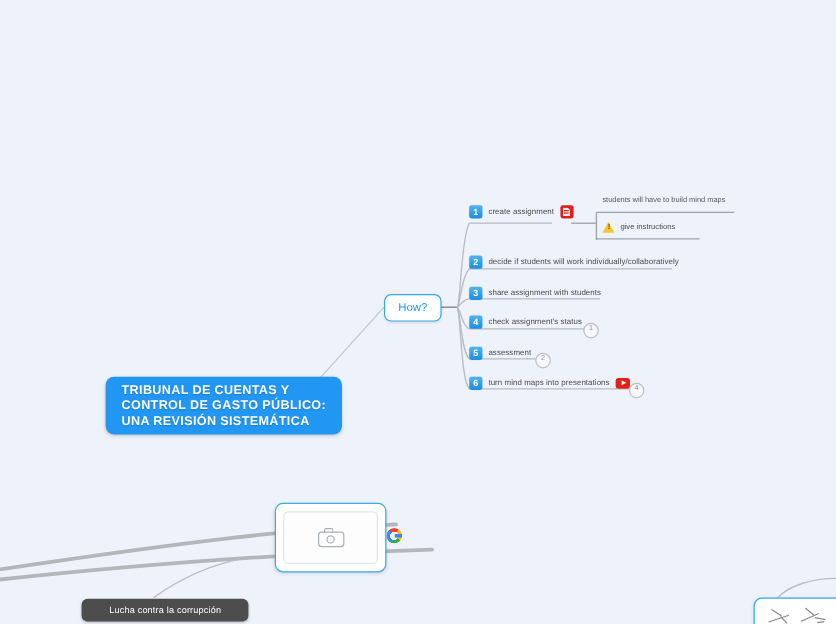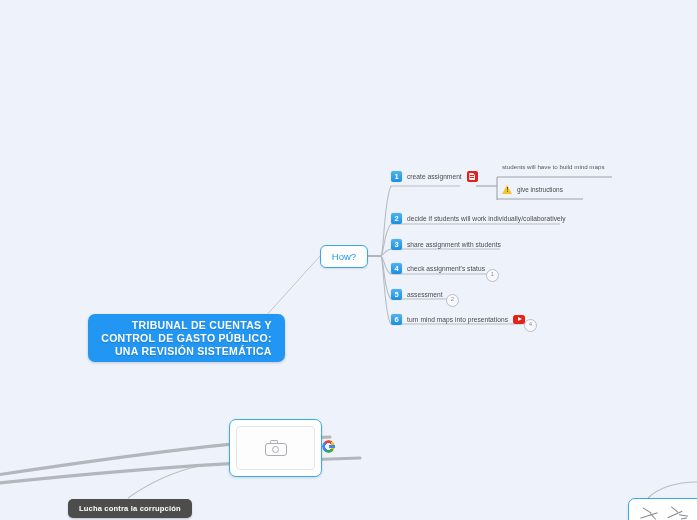--- a/index.html
+++ b/index.html
@@ -47,21 +47,21 @@
     justify-content: center;
     box-sizing: border-box;
     padding: 2px 8px;
   }
   .root-node .root-text {
     color: #ffffff;
     font-size: 10.5px;
     font-weight: bold;
     letter-spacing: 0.3px;
     line-height: 13px;
-    text-align: right;
+    text-align: left;
     text-transform: uppercase;
     text-shadow: 0 1px 1px rgba(0,0,0,0.18);
     white-space: pre-line;
   }
 
   
   .how-node {
     position: absolute;
     left: 320px;
     top: 245px;
@@ -297,26 +297,26 @@
     width: 6.5px;
     height: 3.4px;
     background: #4285f4;
   }
 
   
   .dark-pill {
     position: absolute;
     left: 68px;
     top: 499px;
-    padding: 5px 11px;
+    padding: 5px 23px;
     background: #4d4d4d;
     border-radius: 5px;
     color: #ffffff;
     font-size: 7.6px;
-    font-weight: bold;
+    font-weight: normal;
     letter-spacing: 0.15px;
     white-space: nowrap;
     box-shadow: 0 1px 2px rgba(0,0,0,0.2);
   }
 
   
   .clipped-node {
     position: absolute;
     left: 628px;
     top: 498px;

